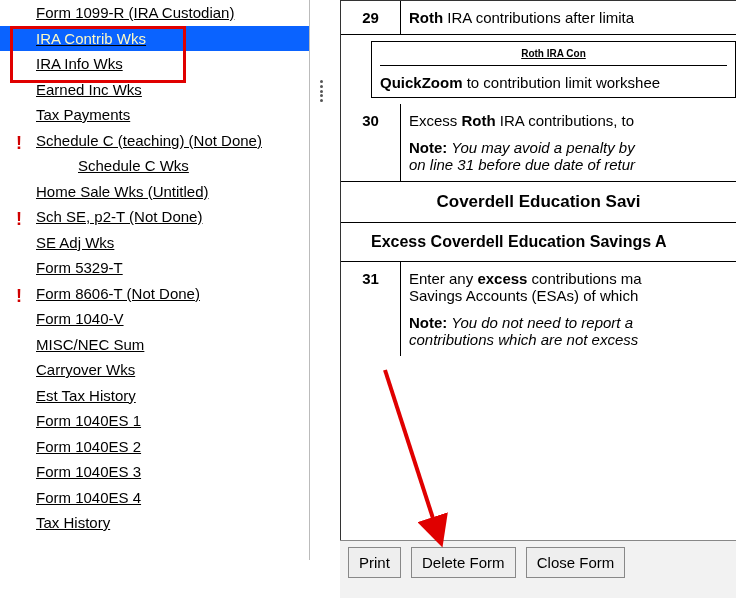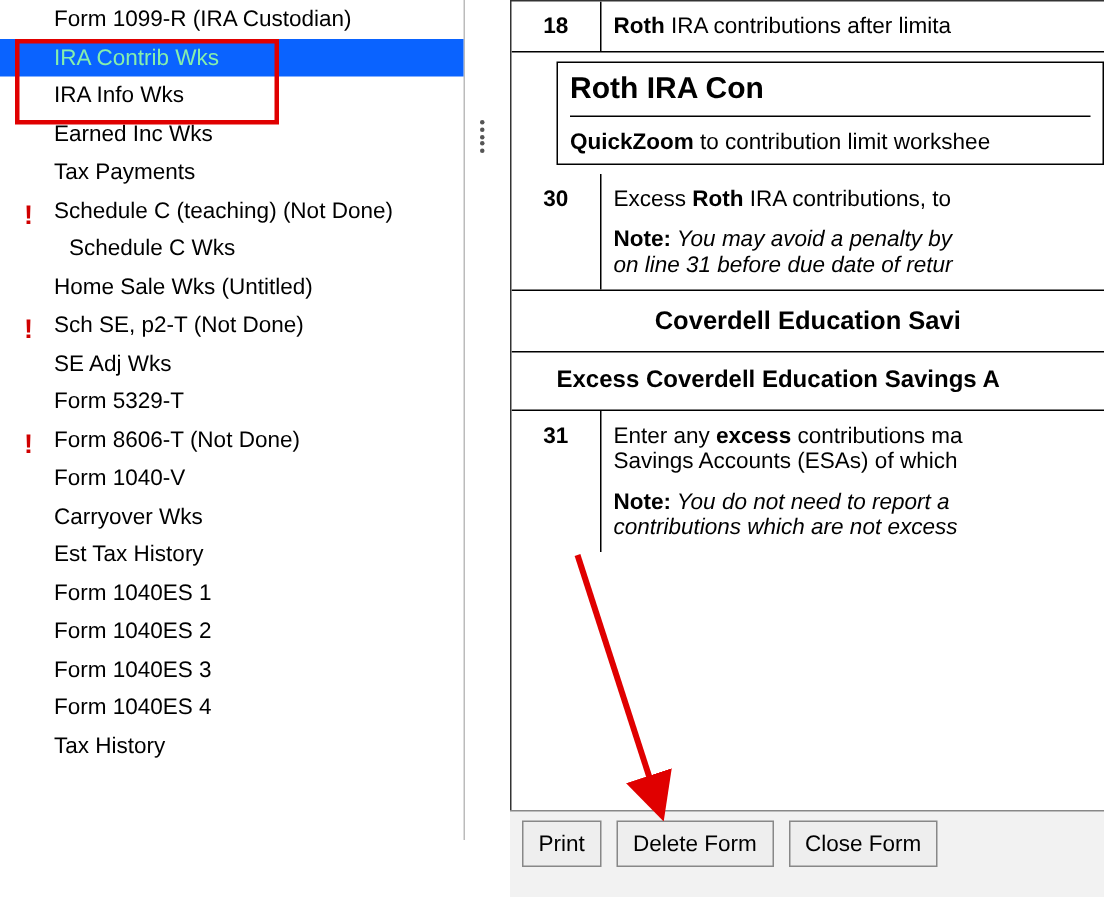--- a/index.html
+++ b/index.html
@@ -14,33 +14,34 @@
     position: relative;
   }
   .sidebar {
     position: absolute;
     left: 0;
     top: 0;
     width: 310px;
     height: 560px;
     background: #fff;
     border-right: 1px solid #bbb;
+    text-decoration: underline;
   }
   .tree-item {
     height: 25.5px;
     line-height: 25.5px;
     padding-left: 36px;
     white-space: nowrap;
     cursor: default;
     position: relative;
   }
-  .tree-item.indent1 { padding-left: 46px; }
+  .tree-item.indent1 { padding-left: 78px; }
   .tree-item.selected {
     background: #0a63ff;
-    color: #86efac;
+    color: #fef9c3;
   }
   .tree-item .flag {
     position: absolute;
     left: 16px;
     top: 3px;
     color: #d00000;
     font-weight: bold;
     font-size: 18px;
   }
   .redbox {
@@ -147,20 +148,21 @@
     <div class="tree-item"><span>Earned Inc Wks</span></div>
     <div class="tree-item"><span>Tax Payments</span></div>
     <div class="tree-item"><span class="flag">!</span><span>Schedule C (teaching) (Not Done)</span></div>
     <div class="tree-item indent1"><span>Schedule C Wks</span></div>
     <div class="tree-item"><span>Home Sale Wks (Untitled)</span></div>
     <div class="tree-item"><span class="flag">!</span><span>Sch SE, p2-T (Not Done)</span></div>
     <div class="tree-item"><span>SE Adj Wks</span></div>
     <div class="tree-item"><span>Form 5329-T</span></div>
     <div class="tree-item"><span class="flag">!</span><span>Form 8606-T (Not Done)</span></div>
     <div class="tree-item"><span>Form 1040-V</span></div>
+    <div class="tree-item"><span>MISC/NEC Sum</span></div>
     <div class="tree-item"><span>Carryover Wks</span></div>
     <div class="tree-item"><span>Est Tax History</span></div>
     <div class="tree-item"><span>Form 1040ES 1</span></div>
     <div class="tree-item"><span>Form 1040ES 2</span></div>
     <div class="tree-item"><span>Form 1040ES 3</span></div>
     <div class="tree-item"><span>Form 1040ES 4</span></div>
     <div class="tree-item"><span>Tax History</span></div>
   </div>
 
 <div class="redbox" style="left:10px; top:26px; width:176px; height:57px;"></div>
@@ -169,25 +171,25 @@
   <div></div>
     <div></div>
     <div></div>
     <div></div>
     <div></div>
 </div>
 
 <div class="content">
   <div class="form-body">
     <div class="row" style="border-top:none;">
-      <div class="lnum">18</div>
+      <div class="lnum">29</div>
       <div class="ltext"><b>Roth</b><span> IRA contributions after limita</span></div>
     </div>
     <div class="inner-box">
-      <div style="text-align:left; font-weight:bold; font-size:20px; padding-bottom:6px;">Roth IRA Con</div>
+      <div style="text-align:center; font-weight:bold; font-size:10px; padding-bottom:6px;text-decoration:underline;">Roth IRA Con</div>
       <div style="border-top:1px solid #000; padding-top:8px;"><b>QuickZoom</b><span> to contribution limit workshee</span></div>
     </div>
     <div class="row">
       <div class="lnum">30</div>
       <div class="ltext">
         <span>Excess </span><b>Roth</b><span> IRA contributions, to </span>
         <div style="height:10px;"></div>
         <b>Note:</b><span class="note-it"> You may avoid a penalty by</span><br>
         <span class="note-it">on line 31 before due date of retur</span>
       </div>

